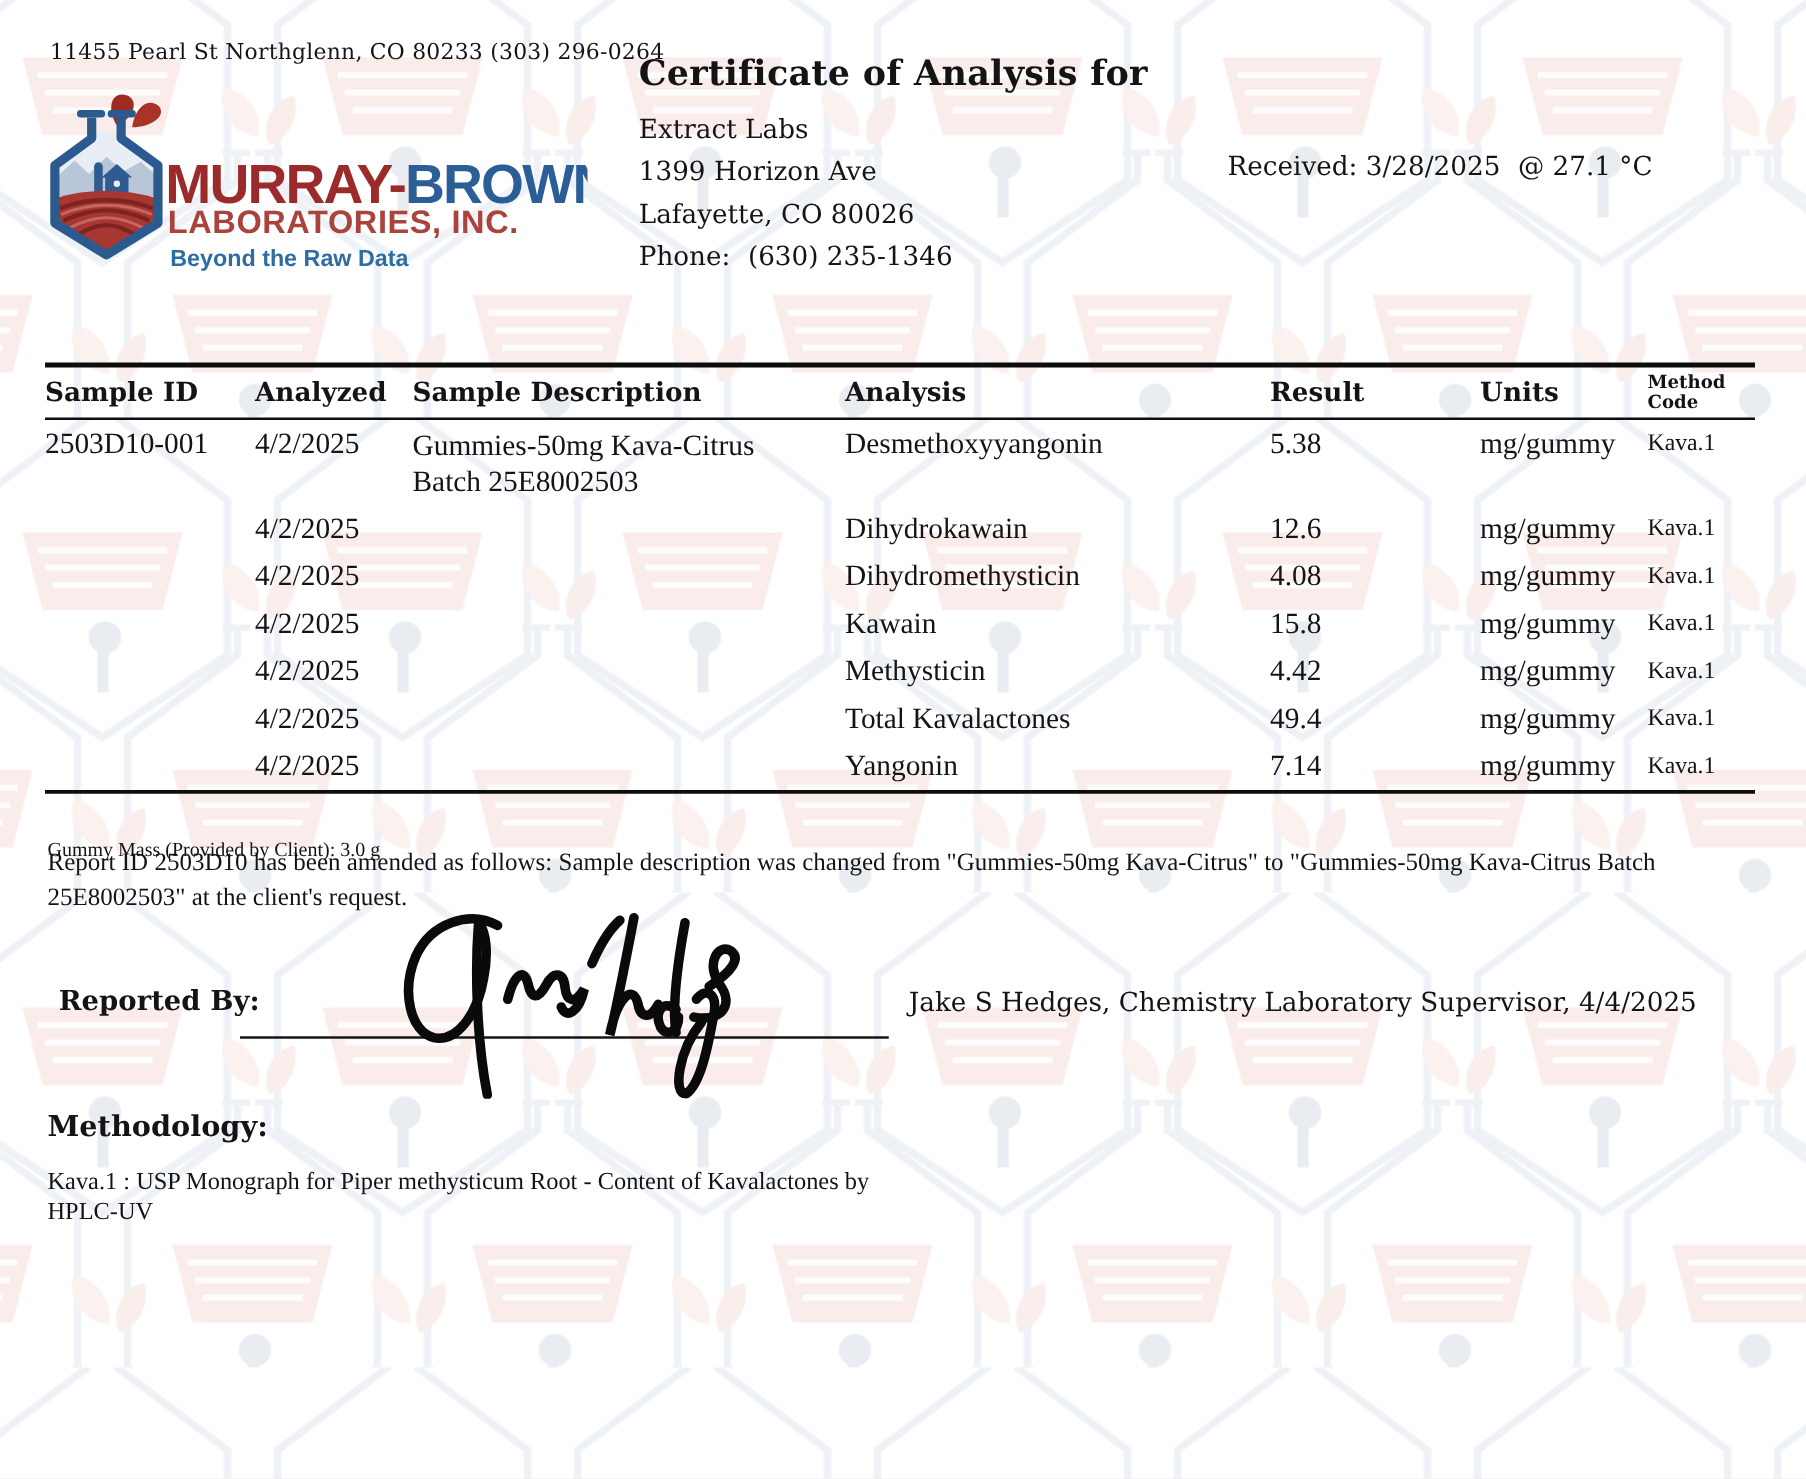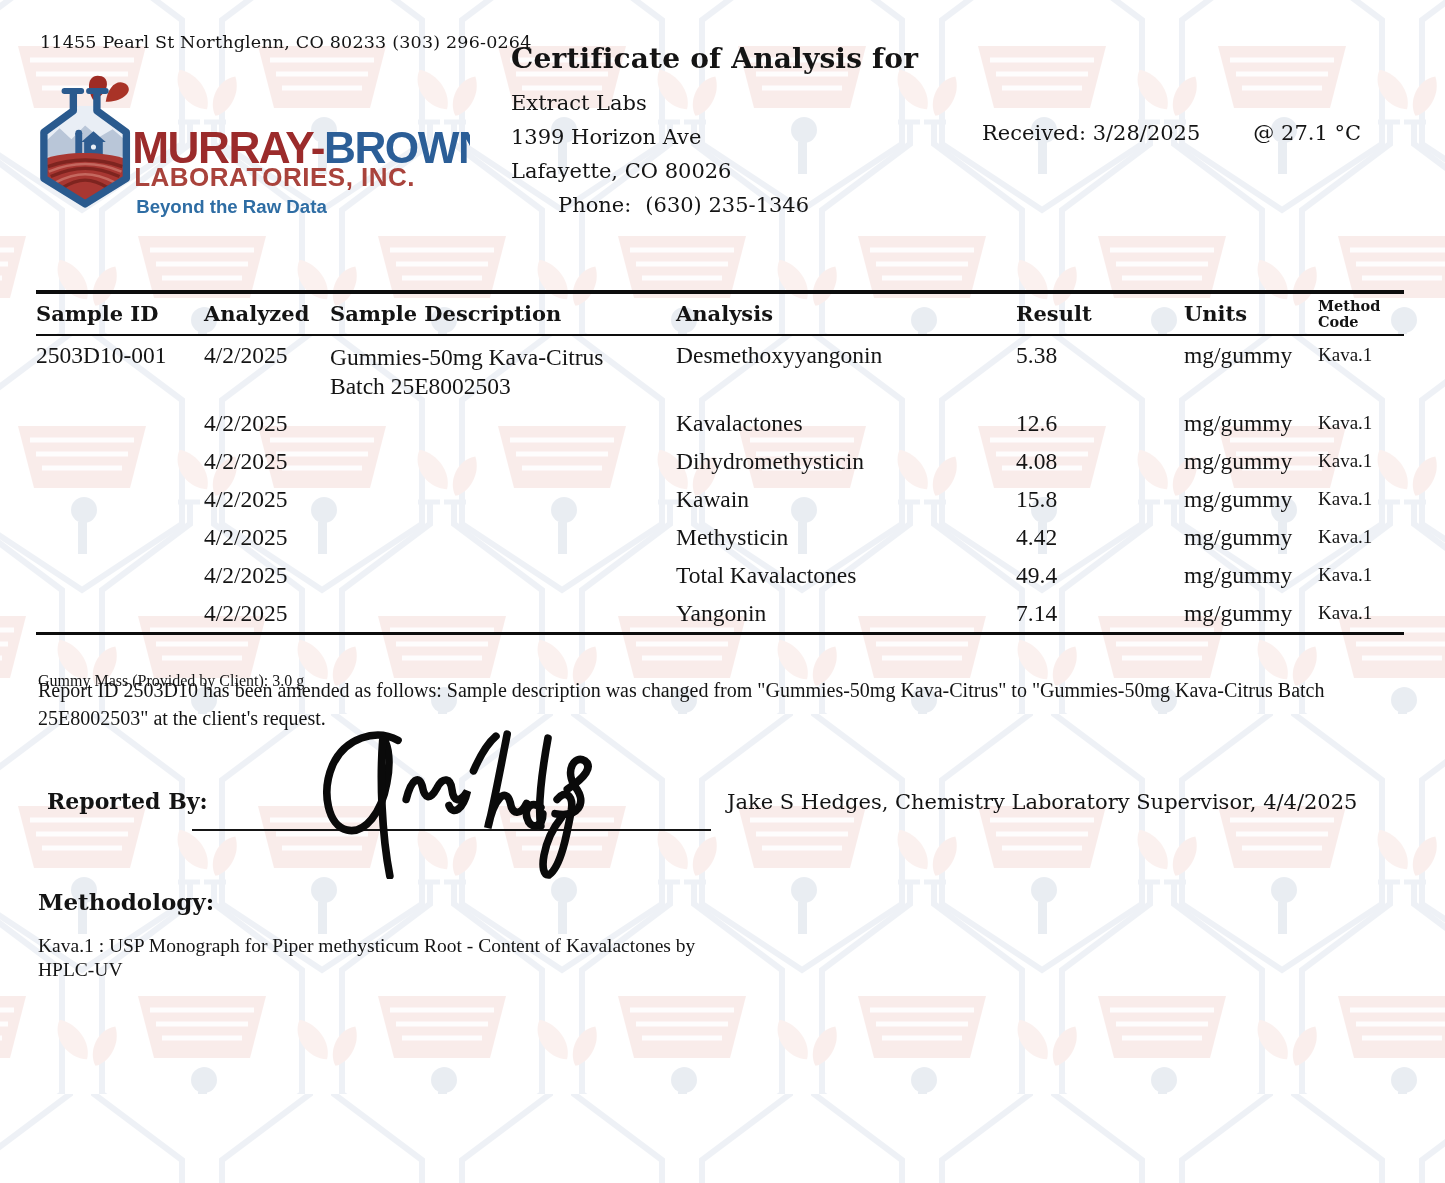--- a/index.html
+++ b/index.html
@@ -10,24 +10,24 @@
   .abs{position:absolute;}
   .watermark{position:absolute;left:0;top:0;z-index:0;pointer-events:none;}
   .content{position:absolute;left:0;top:0;width:100%;height:100%;z-index:1;border-radius:11px;}
 
   .lab-address{left:40px;top:32px;font-size:17.5px;letter-spacing:0.2px;}
 
   .logo-wrap{left:38px;top:74px;width:432px;height:146px;}
 
   .coa-title{left:511px;top:42px;font-size:28px;font-weight:bold;letter-spacing:0.2px;}
   .client-block{left:511px;top:86px;font-size:21px;line-height:34px;}
-  .phone-label{margin-right:14px;margin-left:47px;}
+  .phone-label{margin-right:14px;}
 
   .recv-block{left:982px;top:116px;font-size:21px;line-height:35px;}
-  .recv-temp{margin-left:53px;}
+  .recv-temp{margin-left:14px;}
   .report-val{margin-left:12px;}
 
   
   .coa-table{left:36px;top:290px;width:1368px;border-top:4px solid #0d0d0d;border-bottom:3px solid #0d0d0d;}
   .thead{display:grid;grid-template-columns:168px 126px 346px 340px 168px 134px 86px;
          border-bottom:2.5px solid #0d0d0d;height:40px;}
   .th{font-weight:bold;font-size:21px;padding-top:7px;}
   .th-method{font-size:14.5px;line-height:16px;padding-top:4px;}
   .trow{display:grid;grid-template-columns:168px 126px 346px 340px 168px 134px 86px;height:38px;}
   .trow.first{height:68px;}
@@ -146,21 +146,21 @@
         <div class="td c-desc">Gummies-50mg Kava-Citrus Batch 25E8002503</div>
         <div class="td">Desmethoxyyangonin</div>
         <div class="td">5.38</div>
         <div class="td">mg/gummy</div>
         <div class="td c-method">Kava.1</div>
       </div>
       <div class="trow">
         <div class="td"></div>
         <div class="td">4/2/2025</div>
         <div class="td c-desc"></div>
-        <div class="td">Kavalactones</div>
+        <div class="td">Dihydrokawain</div>
         <div class="td">12.6</div>
         <div class="td">mg/gummy</div>
         <div class="td c-method">Kava.1</div>
       </div>
       <div class="trow">
         <div class="td"></div>
         <div class="td">4/2/2025</div>
         <div class="td c-desc"></div>
         <div class="td">Dihydromethysticin</div>
         <div class="td">4.08</div>

